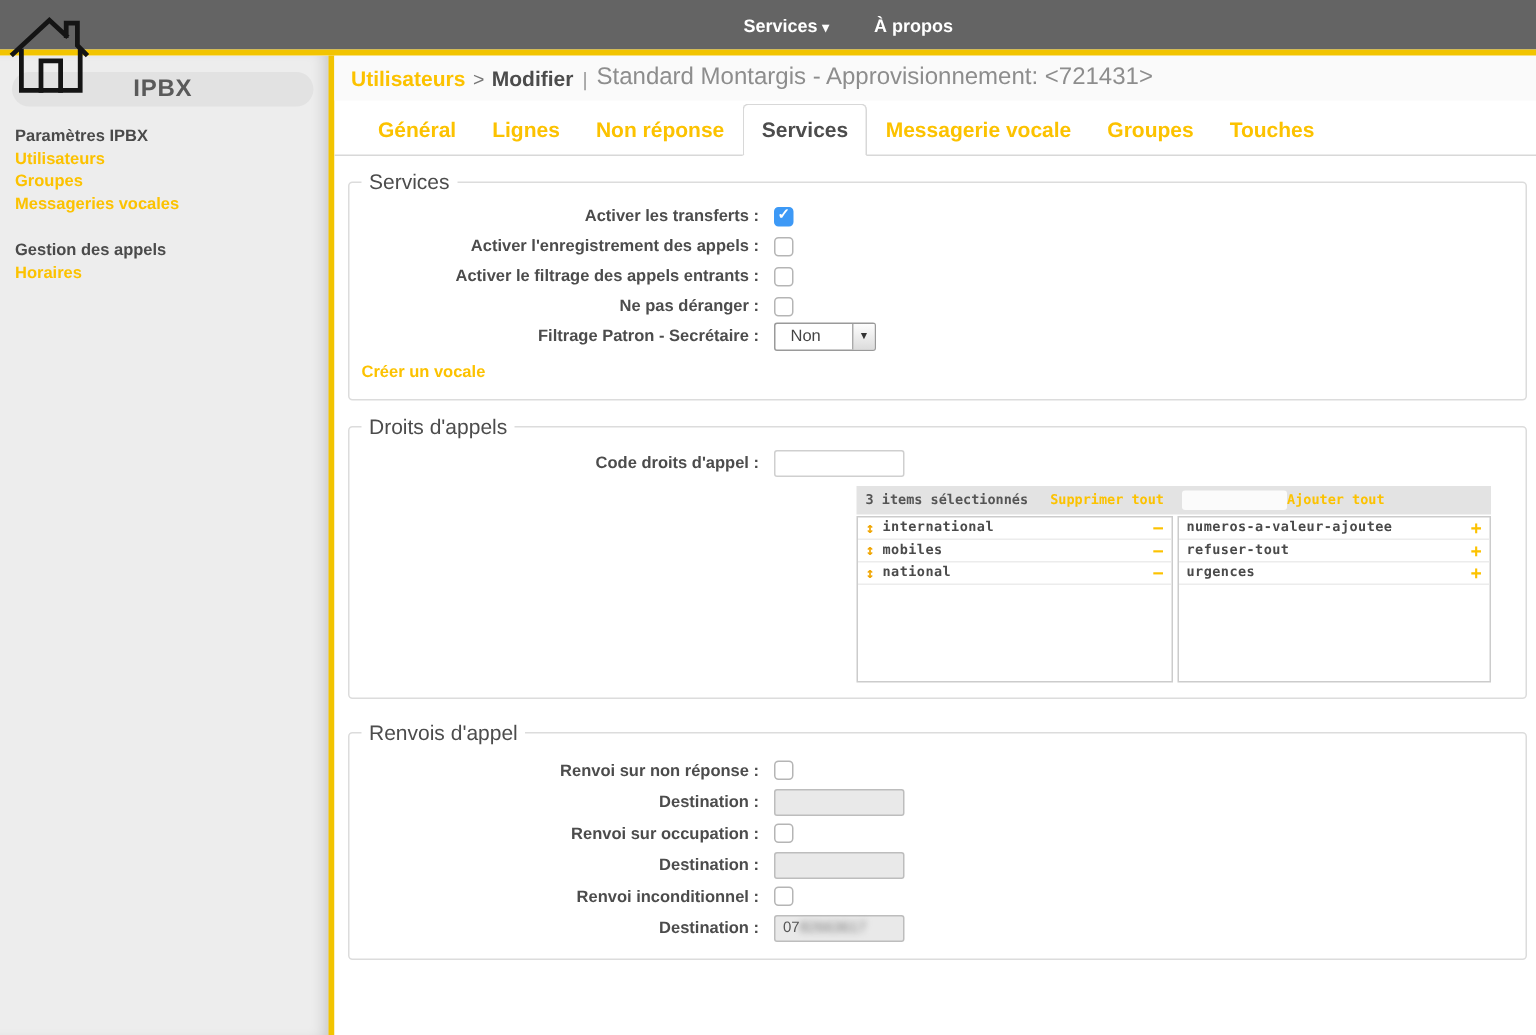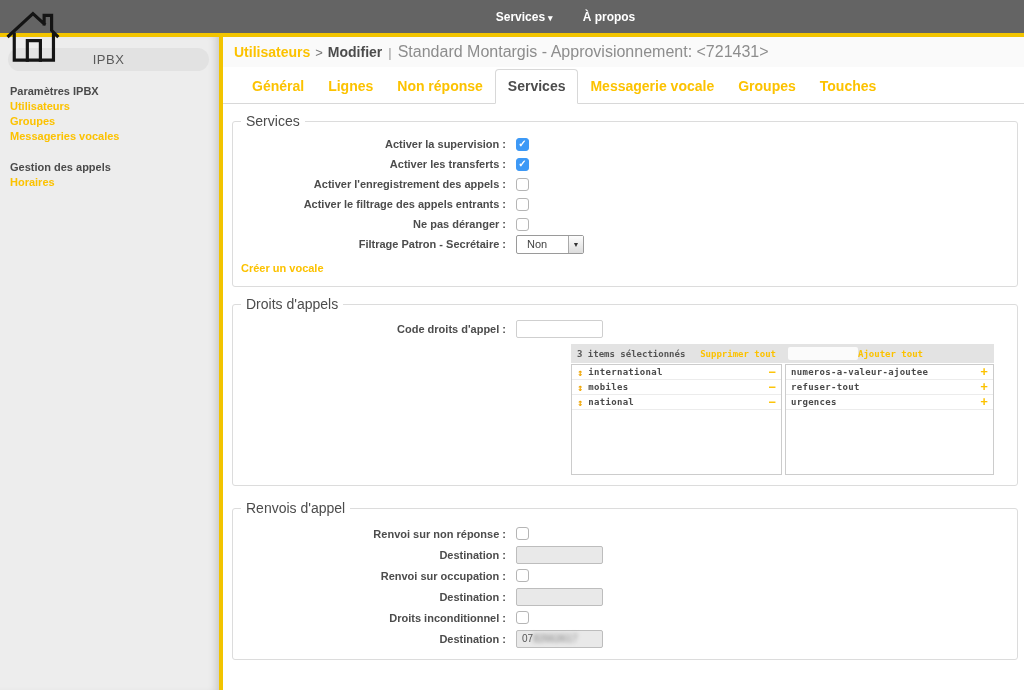--- a/index.html
+++ b/index.html
@@ -15,21 +15,21 @@
 
   
   .logo { position:absolute; left:4px; top:7px; width:56px; height:56px; z-index:10; }
 
   
   .sidebar { position:absolute; left:0; top:37px; width:219px; height:653px;
              background:#ededed; box-shadow: inset -8px 0 10px -6px rgba(0,0,0,.18); }
   .yellow-vline { position:absolute; left:219px; top:37px; width:4px; height:653px; background:#f2c400; }
   .ipbx-pill { margin:11px 10px 14px 8px; height:23px; background:#e2e2e2; border-radius:12px;
                display:flex; align-items:center; justify-content:center;
-               font-size:13px; font-weight:normal; color:#5a5a5a; letter-spacing:.5px; }
+               font-size:16px; font-weight:bold; color:#5a5a5a; letter-spacing:.5px; }
   .nav { padding-left:10px; }
   .nav-title { font-size:11px; font-weight:bold; color:#4a4a4a; margin:4px 0 3px 0; }
   .nav-link { font-size:11px; font-weight:bold; color:#fcc200; margin:0 0 3px 0; cursor:pointer; }
   .nav-gap { height:12px; }
 
   
   .content { position:absolute; left:223px; top:37px; width:801px; height:653px; background:#fff; }
 
   .breadcrumb { height:30px; background:#fafafa; display:flex; align-items:center; padding-left:11px; }
   .bc-section { color:#fcc200; font-weight:bold; font-size:14px; cursor:pointer; }
@@ -148,26 +148,20 @@
     <span class="tab active">Services</span>
     <span class="tab">Messagerie vocale</span>
     <span class="tab">Groupes</span>
     <span class="tab">Touches</span>
   </div>
 
   <div class="fs" style="padding-top:12px;">
     <div class="fs-legend">Services</div>
 
     <div class="frow">
-      <span class="lbl">Activer la supervision :</span>
-      <span class="ctl">
-          <span class="cb checked"></span>
-        </span>
-    </div>
-    <div class="frow">
       <span class="lbl">Activer les transferts :</span>
       <span class="ctl">
           <span class="cb checked"></span>
         </span>
     </div>
     <div class="frow">
       <span class="lbl">Activer l'enregistrement des appels :</span>
       <span class="ctl">
           <span class="cb"></span>
         </span>
@@ -276,21 +270,21 @@
           <span class="cb"></span>
         </span>
     </div>
     <div class="frow">
       <span class="lbl">Destination :</span>
       <span class="ctl">
           <input class="tin disabled" type="text" disabled="" value="" style="">
         </span>
     </div>
     <div class="frow">
-      <span class="lbl">Droits inconditionnel :</span>
+      <span class="lbl">Renvoi inconditionnel :</span>
       <span class="ctl">
           <span class="cb"></span>
         </span>
     </div>
     <div class="frow">
       <span class="lbl">Destination :</span>
       <span class="ctl">
         <span class="dest-box">
           <span>07</span>
           <span class="blurred">82663617</span>

